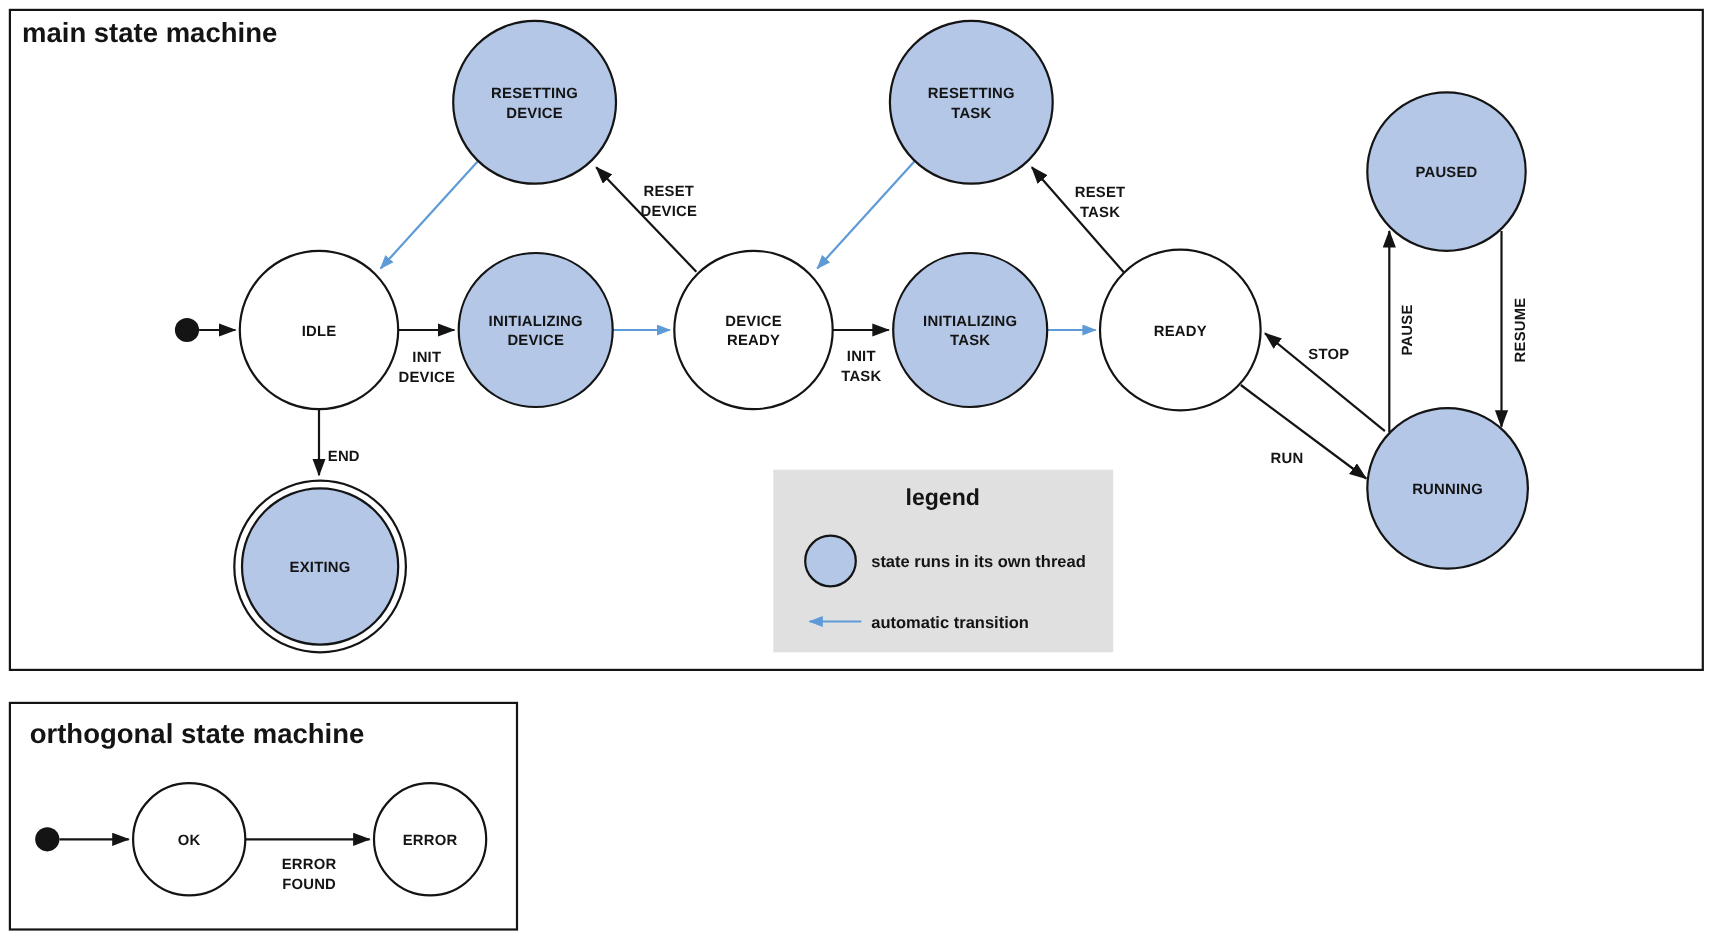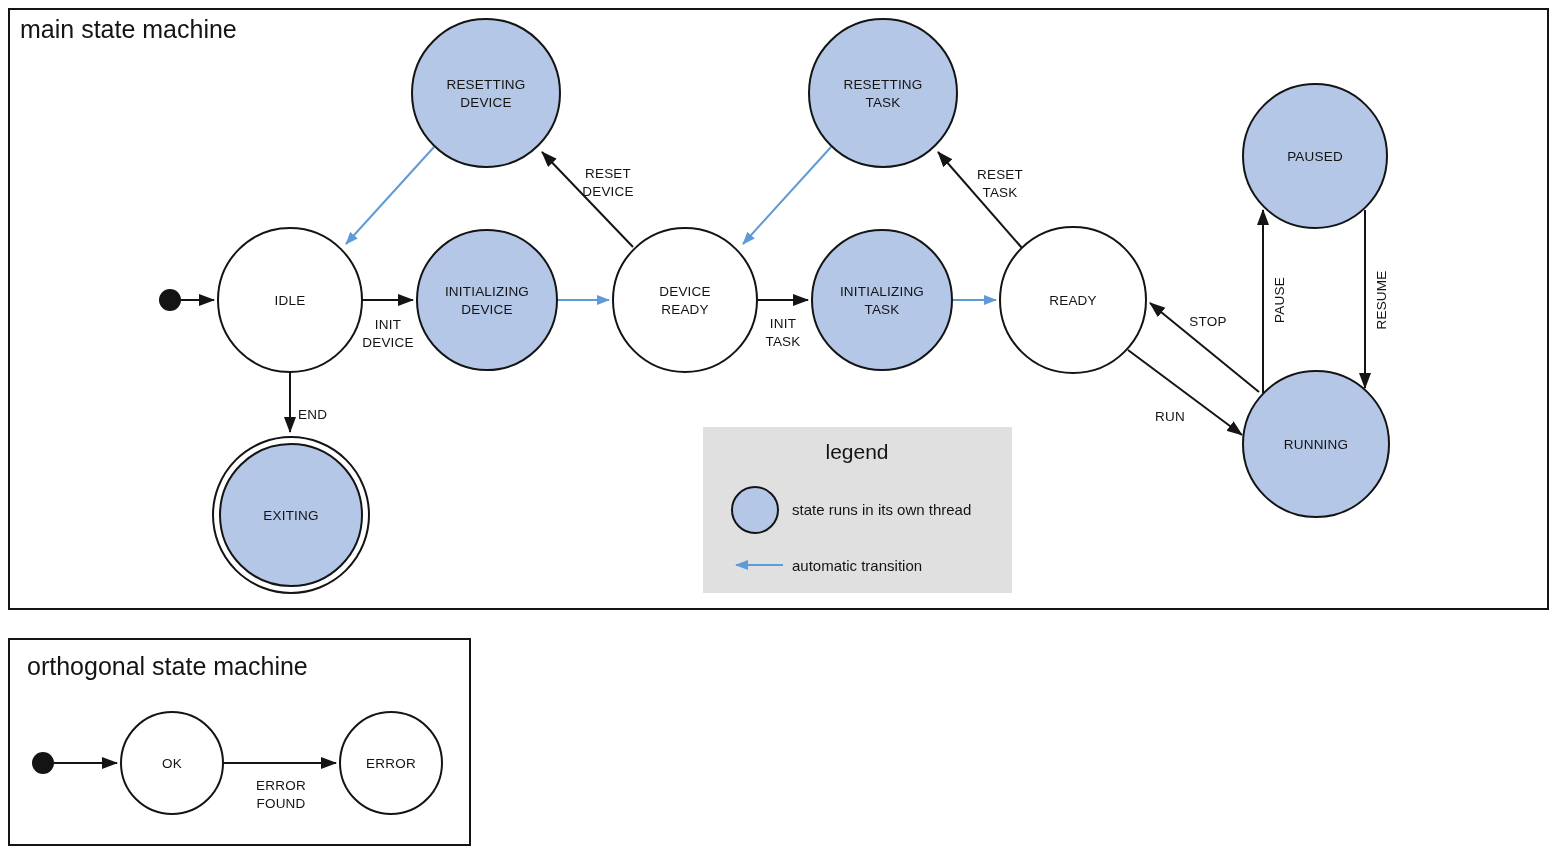--- a/index.html
+++ b/index.html
@@ -4,21 +4,21 @@
 <style>
   :root{
     --outline:#141414;
     --thread-fill:#b4c7e7;
     --plain-fill:#ffffff;
     --auto:#5e9bd6;
     --legend-bg:#e0e0e0;
     --canvas:#ffffff;
   }
   html,body{margin:0;padding:0;background:var(--canvas);}
-  #stage{position:relative;width:1555px;height:852px;background:var(--canvas);overflow:hidden;}
+  #stage{position:relative;width:1555px;height:852px;background:var(--canvas);overflow:hidden;font-weight:bold;}
   svg{display:block;}
   text{font-family:"Liberation Sans",sans-serif;fill:#141414;}
   .svg-title{font-size:25px;}
   .legend-title{font-size:21px;}
   .legend-label{font-size:15px;}
   .state-label,.trans-label{font-size:13.5px;letter-spacing:0.2px;}
   .panel-rect{fill:none;stroke:var(--outline);stroke-width:2px;}
   .legend-box{fill:var(--legend-bg);stroke:none;}
   .legend-thread-circle{fill:var(--thread-fill);stroke:var(--outline);stroke-width:2px;}
   .event-line{stroke:var(--outline);stroke-width:2px;fill:none;}

